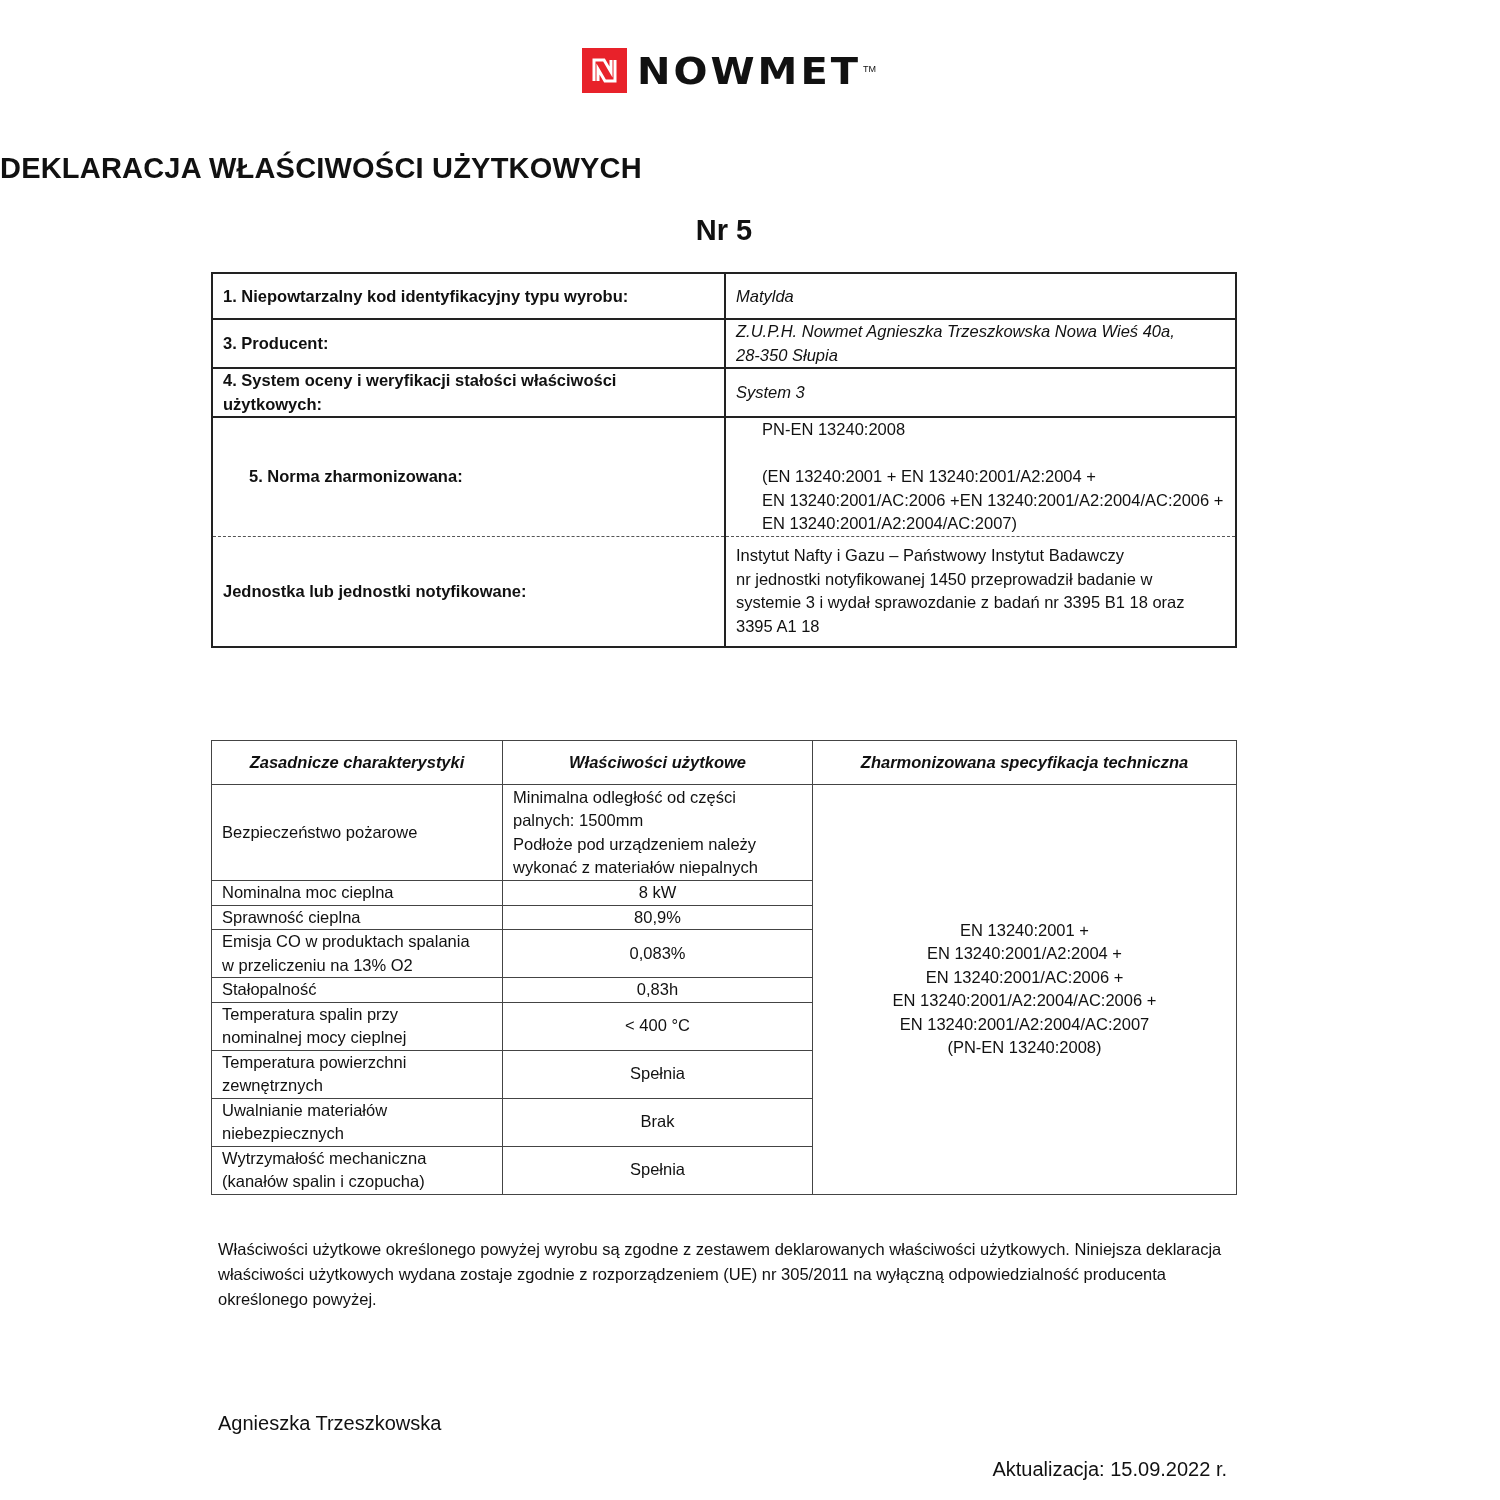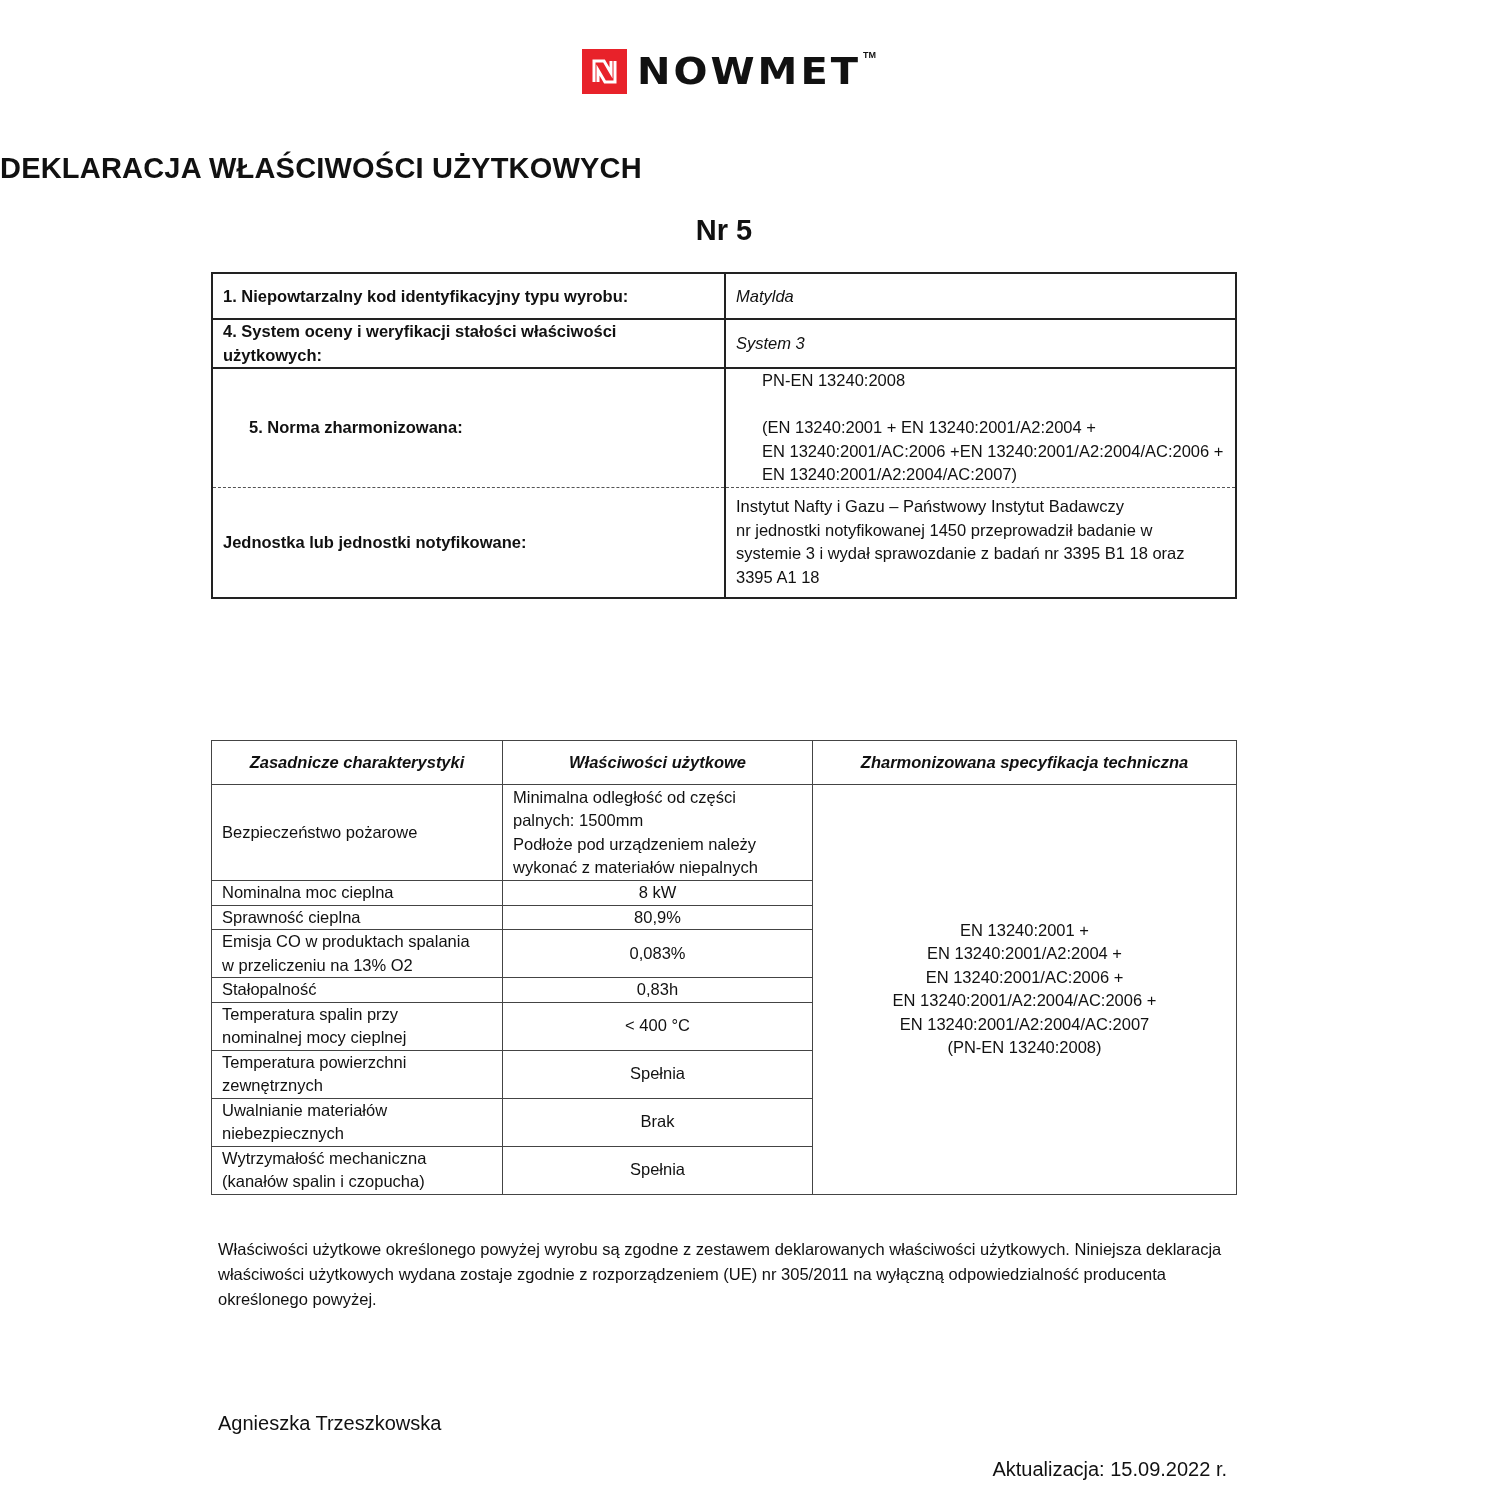--- a/index.html
+++ b/index.html
@@ -1,23 +1,23 @@
 <!DOCTYPE html>
 <html><head>
 <meta charset="utf-8">
 <style>
   html, body { margin: 0; padding: 0; background: #ffffff; }
   body { width: 1500px; height: 1500px; position: relative; overflow: hidden;
          font-family: "Liberation Sans", "DejaVu Sans", sans-serif; color: #111; }
-  .logo { position: absolute; top: 48px; left: 565px; height: 46px; display: flex; align-items: flex-end; padding-left: 17px; }
+  .logo { position: absolute; top: 48px; left: 565px; height: 46px; display: flex; align-items: flex-start; padding-left: 17px; }
   .logo-mark { width: 45px; height: 45px; background: #e8222a; position: relative; box-sizing: border-box; }
   .logo-mark svg { position: absolute; left: 0; top: 0; }
   .logo-word { margin-left: 10px; font-family: "DejaVu Sans", sans-serif; font-weight: bold; font-size: 40px;
                letter-spacing: 3px; color: #111; line-height: 46px; transform: scaleY(0.92); }
-  .logo-tm { font-size: 9px; font-weight: bold; align-self: flex-start; margin-top: 2px; margin-left: 2px; }
+  .logo-tm { font-size: 9px; font-weight: normal; align-self: flex-start; margin-top: 16px; margin-left: 2px; }
 
   .title { position: absolute; top: 152px; left: 0; width: 1448px; text-align: left;
            font-weight: bold; font-size: 29px; letter-spacing: 0.2px; }
   .subtitle { position: absolute; top: 214px; left: 0; width: 1448px; text-align: center;
               font-weight: bold; font-size: 29px; }
 
   table { border-collapse: collapse; position: absolute; left: 211px; width: 1026px; table-layout: fixed;
           font-size: 16.5px; }
   td, th { padding: 0 10px; vertical-align: middle; }
   .info { top: 272px; border: 2.5px solid #222; }
@@ -55,20 +55,27 @@
 </div>
 
 <div class="title">DEKLARACJA WŁAŚCIWOŚCI UŻYTKOWYCH</div>
 <div class="subtitle">Nr 5</div>
 
 <table class="info">
   <tbody>
       <tr style="height:46px">
     <td class="lbl">1. Niepowtarzalny kod identyfikacyjny typu wyrobu:</td>
     <td class="val">Matylda</td>
+  </tr>
+  <tr style="height:49px">
+    <td class="lbl">3. Producent:</td>
+    <td class="val lh">
+      <div>Z.U.P.H. Nowmet Agnieszka Trzeszkowska Nowa Wieś 40a,</div>
+      <div>28-350 Słupia</div>
+    </td>
   </tr>
   <tr style="height:49px">
     <td class="lbl lh">
       <div>4. System oceny i weryfikacji stałości właściwości</div>
       <div>użytkowych:</div>
     </td>
     <td class="val">System 3</td>
   </tr>
   <tr class="dash" style="height:119px">
     <td class="lbl">5. Norma zharmonizowana:</td>

